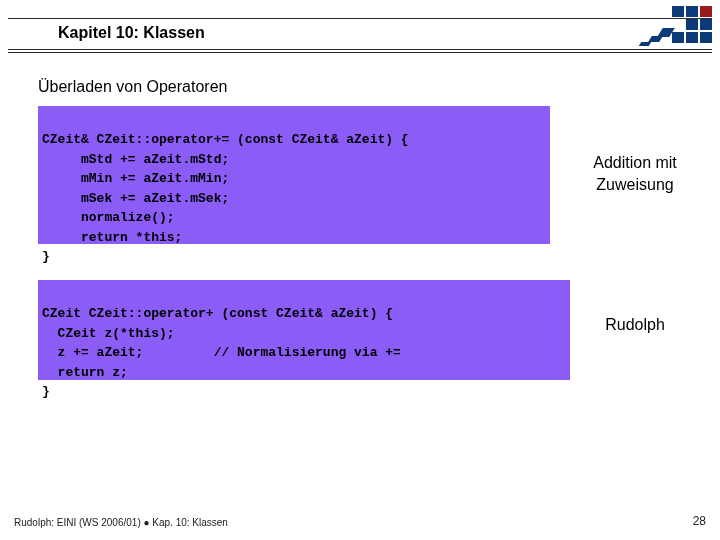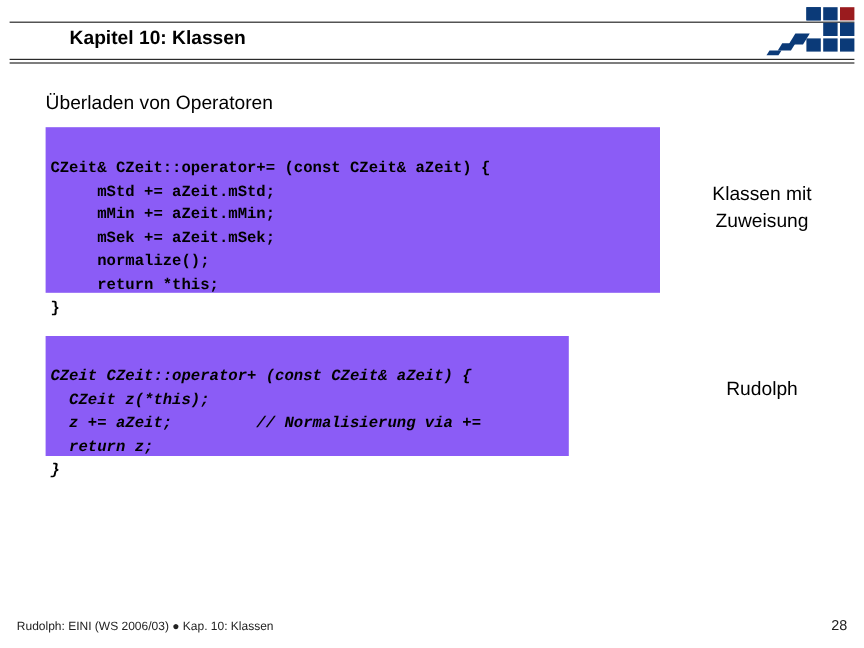--- a/index.html
+++ b/index.html
@@ -66,21 +66,21 @@
     color: #000;
     padding: 24px 8px 8px 4px;
     white-space: pre;
   }
   .codebox.a {
     top: 106px; left: 38px;
     width: 512px; height: 138px;
   }
   .codebox.b {
     top: 280px; left: 38px;
-    width: 436px; height: 100px; font-style: italic;
+    width: 532px; height: 100px;
   }
   .caption {
     position: absolute;
     font-size: 16px;
     color: #000;
     text-align: center;
     line-height: 1.35;
   }
   .caption.a { top: 152px; left: 570px; width: 130px; }
   .caption.b { top: 314px; left: 570px; width: 130px; }
@@ -123,25 +123,25 @@
 <div class="section-title">Überladen von Operatoren</div>
 
 <div class="codebox a">CZeit&amp; CZeit::operator+= (const CZeit&amp; aZeit) {
      mStd += aZeit.mStd;
      mMin += aZeit.mMin;
      mSek += aZeit.mSek;
      normalize();
      return *this;
 }</div>
 <div class="caption a">
-  <span>Klassen mit</span><br>
+  <span>Addition mit</span><br>
   <span>Zuweisung</span>
 </div>
 
 <div class="codebox b">CZeit CZeit::operator+ (const CZeit&amp; aZeit) {
   CZeit z(*this);
   z += aZeit;         // Normalisierung via +=
   return z;
 }</div>
 <div class="caption b">Rudolph</div>
 
-<div class="footer">Rudolph: EINI (WS 2006/03) ● Kap. 10: Klassen</div>
+<div class="footer">Rudolph: EINI (WS 2006/01) ● Kap. 10: Klassen</div>
 <div class="pagenum">28</div>
 
 </body></html>

